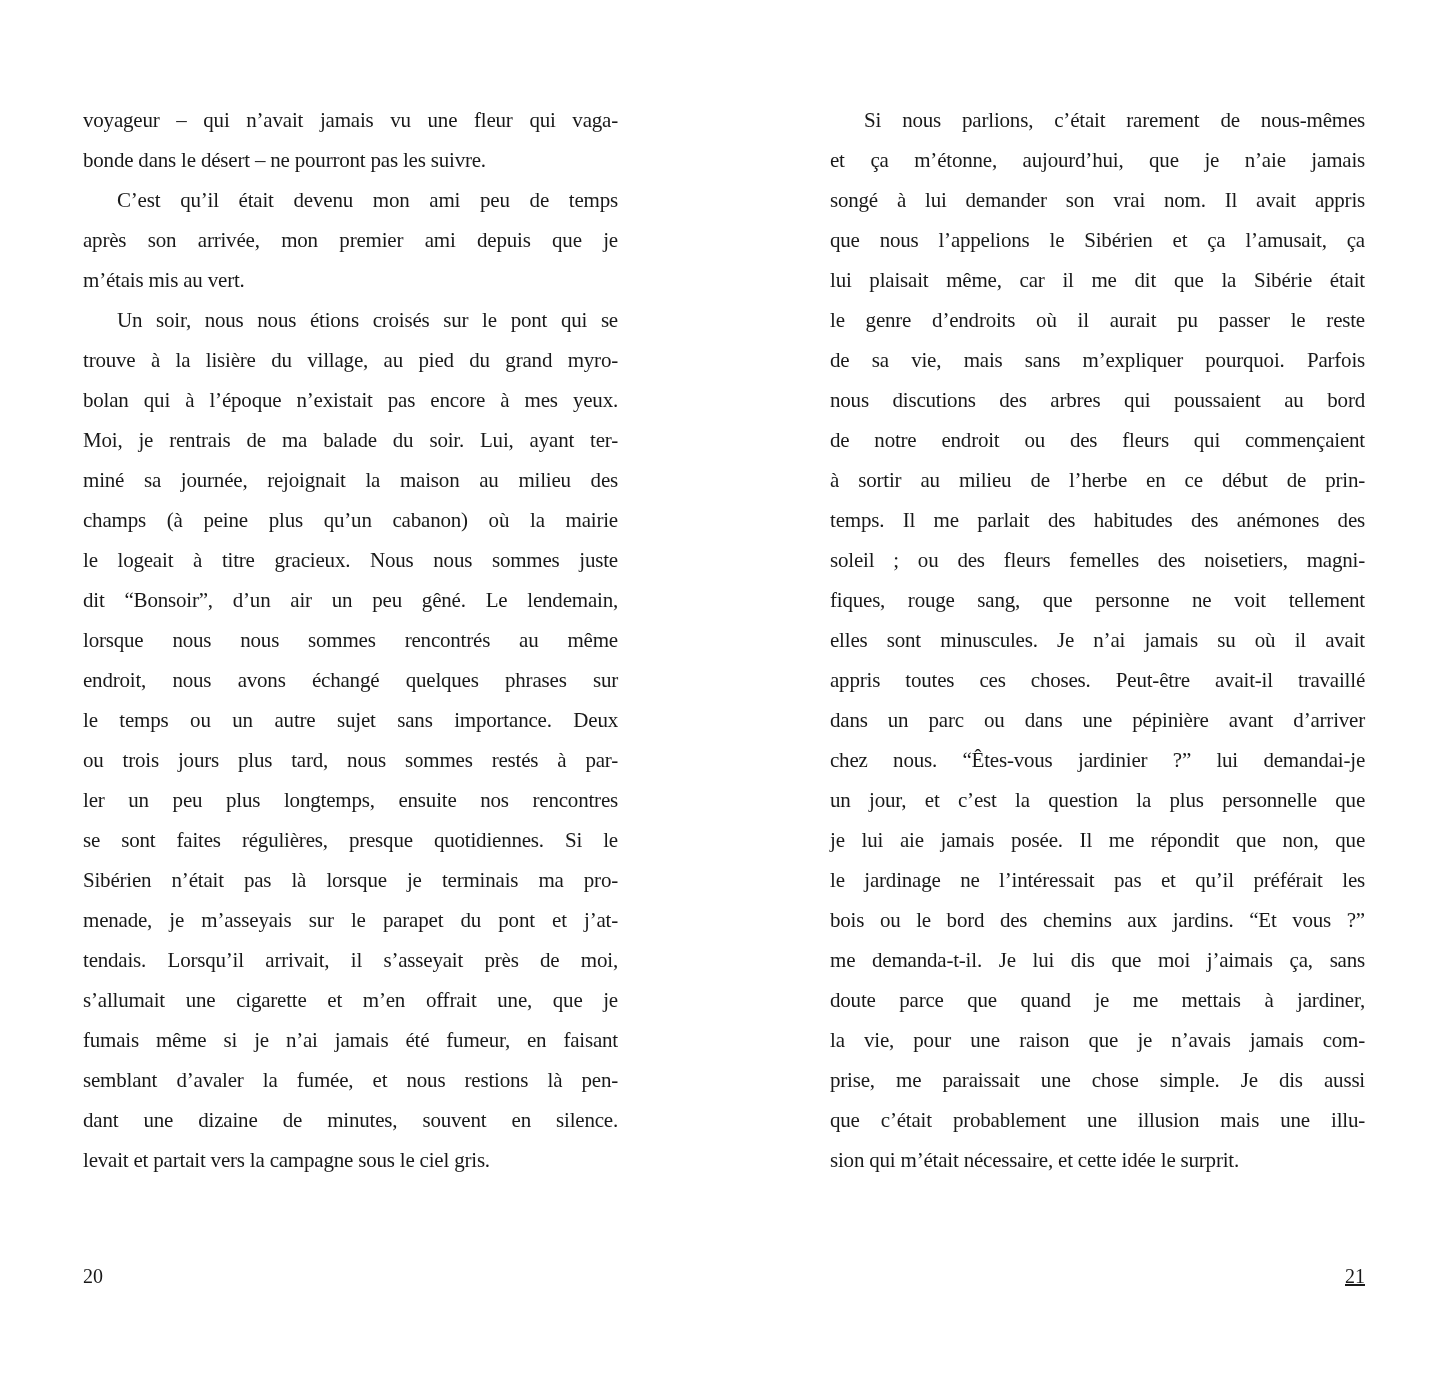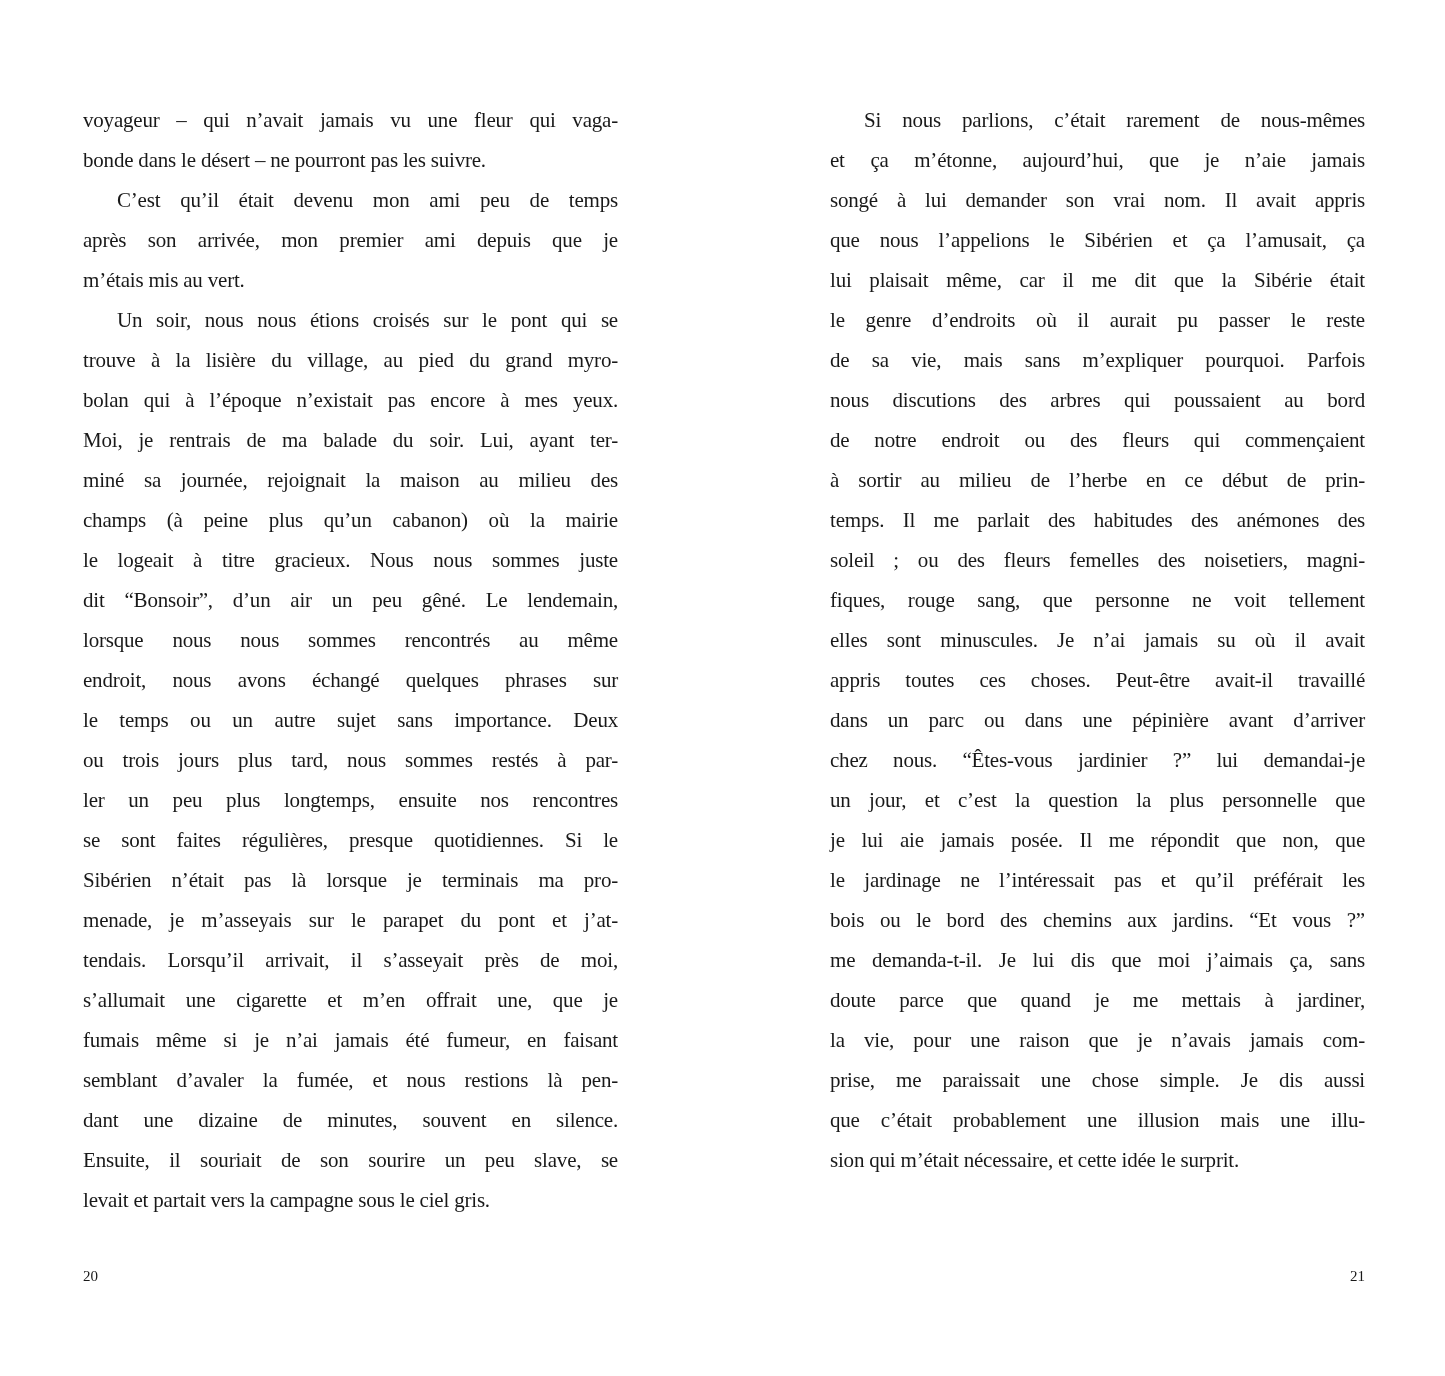--- a/index.html
+++ b/index.html
@@ -46,26 +46,26 @@
   .line.last {
     text-align-last: left;
   }
   .line.indent {
     text-indent: 34px;
   }
   .page-number {
     position: absolute;
     top: 1256px;
     width: 100%;
-    font-size: 15px;
+    font-size: 20px;
     line-height: 40px;
     letter-spacing: 0;
   }
   .page-number.num-left  { text-align: left; }
-  .page-number.num-right { text-align: right; }
+  .page-number.num-right { text-align: right; text-decoration: underline; }
 </style>
 </head>
 <body>
 
 <div class="spread">
 
   <section class="page page-left">
     <div class="text-block">
         <div class="line">voyageur – qui n’avait jamais vu une fleur qui vaga-</div>
         <div class="line last">bonde dans le désert – ne pourront pas les suivre.</div>
@@ -86,21 +86,20 @@
         <div class="line">ou trois jours plus tard, nous sommes restés à par-</div>
         <div class="line">ler un peu plus longtemps, ensuite nos rencontres</div>
         <div class="line">se sont faites régulières, presque quotidiennes. Si le</div>
         <div class="line">Sibérien n’était pas là lorsque je terminais ma pro-</div>
         <div class="line">menade, je m’asseyais sur le parapet du pont et j’at-</div>
         <div class="line">tendais. Lorsqu’il arrivait, il s’asseyait près de moi,</div>
         <div class="line">s’allumait une cigarette et m’en offrait une, que je</div>
         <div class="line">fumais même si je n’ai jamais été fumeur, en faisant</div>
         <div class="line">semblant d’avaler la fumée, et nous restions là pen-</div>
         <div class="line">dant une dizaine de minutes, souvent en silence.</div>
-        <div class="line">Ensuite, il souriait de son sourire un peu slave, se</div>
         <div class="line last">levait et partait vers la campagne sous le ciel gris.</div>
       </div>
     <div class="page-number num-left">20</div>
   </section>
 
   <section class="page page-right">
     <div class="text-block">
         <div class="line indent">Si nous parlions, c’était rarement de nous-mêmes</div>
         <div class="line">et ça m’étonne, aujourd’hui, que je n’aie jamais</div>
         <div class="line">songé à lui demander son vrai nom. Il avait appris</div>

